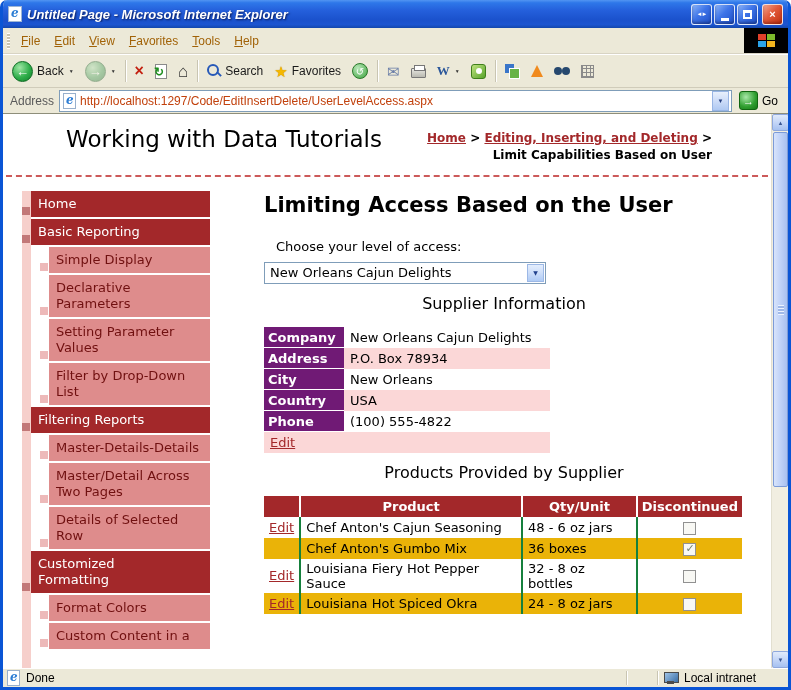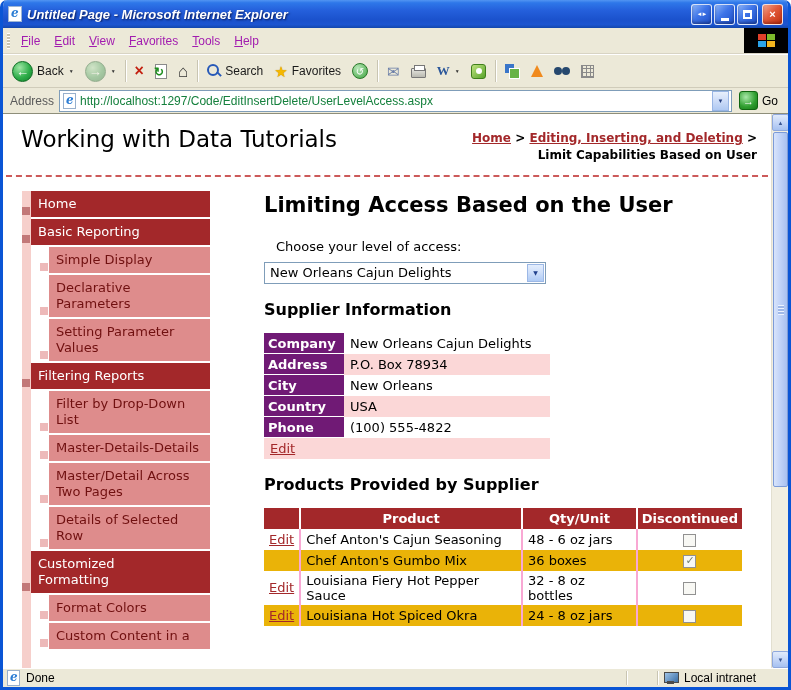--- a/index.html
+++ b/index.html
@@ -25,21 +25,21 @@
   .tbtn { width: 21px; height: 21px; border-radius: 3px; border: 1px solid rgba(255,255,255,.8); display: flex; align-items: center; justify-content: center; color: #fff; font-weight: bold; cursor: pointer; }
   .tbtn.blue { background: linear-gradient(135deg,#8CB4F8 0%,#3E74E8 45%,#1E50C8 100%); box-shadow: inset 0 -2px 3px rgba(0,0,30,.35); }
   .tbtn.red  { background: linear-gradient(135deg,#F2A58F 0%,#E25939 45%,#C03010 100%); box-shadow: inset 0 -2px 3px rgba(60,0,0,.35); margin-left: 2px; font-size: 11px; }
   .arrows-glyph { font-size: 6px; letter-spacing: -1px; }
   .min-glyph { width: 8px; height: 3px; background: #fff; margin-top: 10px; }
   .max-glyph { width: 9px; height: 9px; border: 2px solid #fff; border-top-width: 3px; }
 
   
   .menubar { flex: 0 0 25px; display: flex; align-items: center; background: #ECE9D8; border-bottom: 1px solid #D8D4C4; padding-left: 2px; position: relative; }
   .grip { width: 3px; height: 16px; margin: 0 4px 0 2px; background: repeating-linear-gradient(180deg,#fff 0 1px,#C8C4B0 1px 3px); }
-  .menu-item { display: inline-block; padding: 4px 7px; font-size: 12px; color: #a21caf; cursor: pointer; }
+  .menu-item { display: inline-block; padding: 4px 7px; font-size: 12px; color: #a16207; cursor: pointer; }
   .menu-item::first-letter { text-decoration: underline; }
   .windows-logo { margin-left: auto; width: 44px; height: 25px; background: #000; display: flex; align-items: center; justify-content: center; }
   .flag { width: 17px; height: 13px; display: grid; grid-template-columns: 8px 8px; grid-template-rows: 6px 6px; gap: 1px; }
   .flag i:nth-child(1){ background:#E0402A; } .flag i:nth-child(2){ background:#7EBB2C; }
   .flag i:nth-child(3){ background:#2AA3E8; } .flag i:nth-child(4){ background:#F3B51E; }
 
   
   .toolbar { flex: 0 0 34px; display: flex; align-items: center; background: #ECE9D8; border-top: 1px solid #FFF; border-bottom: 1px solid #D0CCBA; padding: 0 4px; gap: 1px; }
   .tb-item { display: flex; align-items: center; gap: 4px; padding: 3px 5px; border-radius: 3px; font-size: 12px; color: #1A1A1A; cursor: pointer; white-space: nowrap; }
   .tb-sep { width: 1px; height: 22px; background: #C9C5B2; box-shadow: 1px 0 0 #FFF; margin: 0 3px; }
@@ -68,21 +68,21 @@
   .binoc { width: 16px; height: 9px; position: relative; }
   .binoc::before, .binoc::after { content: ""; position: absolute; top: 0; width: 8px; height: 8px; border-radius: 50%; background: #26486E; }
   .binoc::before { left: 0; } .binoc::after { right: 0; }
   .gridico { width: 13px; height: 13px; border: 1px solid #8A8A8A;
     background: repeating-linear-gradient(0deg,#8A8A8A 0 1px,transparent 1px 4px), repeating-linear-gradient(90deg,#8A8A8A 0 1px,transparent 1px 4px); }
 
   
   .addressbar { flex: 0 0 26px; display: flex; align-items: center; background: #ECE9D8; border-bottom: 1px solid #8E8E7A; padding: 0 4px; gap: 5px; }
   .addr-label { font-size: 12px; color: #5A5A5A; padding-left: 3px; }
   .addr-box { flex: 1; height: 22px; background: #fff; border: 1px solid #7F9DB9; display: flex; align-items: center; padding: 0 2px 0 3px; gap: 4px; }
-  .addr-box input { flex: 1; border: none; outline: none; font-size: 12px; font-family: "Liberation Sans", sans-serif; color: #15803d; background: transparent; }
+  .addr-box input { flex: 1; border: none; outline: none; font-size: 12px; font-family: "Liberation Sans", sans-serif; color: #c2410c; background: transparent; }
   .mini-page { width: 13px; height: 16px; background: #fff; border: 1px solid #98B0CC; position: relative; flex: 0 0 13px; }
   .mini-page::after { content: "e"; position: absolute; left: 2px; top: -1px; font: bold italic 12px "DejaVu Serif", serif; color: #2C7DD4; }
   .dd-btn { width: 17px; height: 20px; background: linear-gradient(180deg,#E8F0FC,#CCDCF8 50%,#AFC9F2); border: 1px solid #98B5E4; display: flex; align-items: center; justify-content: center; font-size: 6px; color: #27407F; cursor: pointer; }
   .go-btn { display: flex; align-items: center; gap: 4px; padding: 0 6px 0 2px; font-size: 12px; cursor: pointer; }
   .go-icon { width: 19px; height: 19px; border-radius: 3px; background: radial-gradient(circle at 35% 30%,#A8E8A8,#2F9E2F 60%,#187818); border: 1px solid #116611; color: #fff; display: flex; align-items: center; justify-content: center; font-size: 11px; font-weight: bold; }
 
   
   .viewport { flex: 1; display: flex; background: #fff; min-height: 0; }
   .pagearea { flex: 1; overflow: hidden; font-family: "DejaVu Sans", sans-serif; color: #000; }
 
@@ -96,21 +96,21 @@
   .statusbar { flex: 0 0 19px; display: flex; align-items: center; background: #ECE9D8; border-top: 1px solid #FFF; font-size: 12px; padding: 0 4px; gap: 4px; }
   .status-left { display: flex; align-items: center; gap: 6px; flex: 1; }
   .sb-sep { width: 1px; height: 14px; background: #C9C5B2; box-shadow: 1px 0 0 #fff; }
   .lock-pane { width: 22px; height: 14px; }
   .zone-pane { display: flex; align-items: center; gap: 6px; width: 122px; padding-left: 2px; }
   .pc-ico { width: 14px; height: 13px; position: relative; }
   .pc-ico::before { content: ""; position: absolute; left: 0; top: 0; width: 13px; height: 9px; border: 1px solid #4A4A4A; background: linear-gradient(135deg,#9FC4E8,#3A6EA5); }
   .pc-ico::after { content: ""; position: absolute; left: 3px; top: 9px; width: 7px; height: 3px; background: #4A4A4A; }
 
   
-  .site-header { display: flex; justify-content: space-between; padding: 12px 14px 10px 18px; }
+  .site-header { display: flex; justify-content: center; padding: 12px 14px 10px 18px; }
   .site-title { font-size: 23px; color: #000; }
   .breadcrumb { flex: 0 0 330px; text-align: right; font-size: 12px; font-weight: bold; line-height: 1.45; padding-top: 4px; }
   .bc-link { color: #A3282A; text-decoration: underline; cursor: pointer; }
   .bc-sep { color: #000; }
   .bc-current { color: #000000; }
   .rule { border-top: 2px dashed #CC5A5A; margin: 0 3px; }
 
   .content { display: flex; padding: 14px 0 0 19px; }
   .sidebar { flex: 0 0 188px; position: relative; height: 500px; font-size: 13px; }
   .side-strip { position: absolute; left: 0; top: 0; bottom: 0; width: 9px; background: #F6CFCB; }
@@ -119,33 +119,33 @@
   .side-item.sub { margin-left: 27px; background: #DE8C8C; color: #701010; }
   .side-item::before { content: ""; position: absolute; width: 8px; height: 8px; left: -9px; bottom: 2px; }
   .side-item.top::before { background: #C27878; }
   .side-item.sub::before { background: #EDB9B9; }
 
   .main { margin-left: 54px; width: 480px; font-size: 13px; }
   .main-title { font-size: 21px; font-weight: bold; margin: 2px 0 22px; }
   .access-label { margin: 0 12px 8px; }
   .dropdown { width: 282px; height: 22px; border: 1px solid #7F9DB9; background: #fff; position: relative; font-size: 13px; line-height: 20px; padding: 0 20px 0 5px; cursor: pointer; white-space: nowrap; }
   .dd-arrow { position: absolute; top: 1px; right: 1px; bottom: 1px; width: 17px; background: linear-gradient(180deg,#E4EEFD 0%,#D0E0FA 45%,#AFCBF5 100%); border: 1px solid #9CB8E6; display: flex; align-items: center; justify-content: center; font-size: 6px; color: #20408C; }
-  .section-heading { font-size: 16px; font-weight: bold; margin: 16px 0 14px; }
+  .section-heading { font-size: 16px; font-weight: normal; margin: 10px 0 14px; text-align: center; }
 
   table { border-collapse: collapse; font-size: 13px; }
   .supplier td { height: 21px; padding: 1px 6px; vertical-align: middle; }
   .supplier .lbl { background: #701a75; color: #fff; font-weight: bold; width: 80px; border-bottom: 1px solid #fff; padding: 1px 4px; }
   .supplier .val { width: 206px; background: #fff; }
   .supplier tr.alt .val { background: #FBD7D7; }
   .supplier .editrow { background: #FBD7D7; padding: 2px 6px; }
 
   .products { width: 478px; }
   .products th { background: #A3282A; color: #fff; font-weight: bold; height: 21px; padding: 2px 4px; border-left: 2px solid #fff; text-align: center; }
   .products th:first-child { border-left: none; }
-  .products td { padding: 2px 5px; border-left: 2px solid #f9a8d4; vertical-align: middle; height: 21px; background: #fff; }
+  .products td { padding: 2px 5px; border-left: 2px solid #15803d; vertical-align: middle; height: 21px; background: #fff; }
   .products td:first-child { border-left: none; }
   .products tr.alt td { background: #eab308; }
   .products td.disc { text-align: center; }
   .col-edit { width: 33px; } .col-product { width: 226px; } .col-qty { width: 116px; } .col-disc { width: 103px; }
 
   .link { color: #A3282A; text-decoration: underline; cursor: pointer; }
 
   .cbx { display: inline-block; width: 13px; height: 13px; border: 1px solid #919191; background: #F8F8F4; position: relative; vertical-align: middle; }
   .cbx.checked::after { content: "\2713"; position: absolute; left: 1px; top: -2px; font-size: 11px; font-weight: bold; color: #6F7F6F; }
 </style>
@@ -284,22 +284,22 @@
 
       <div class="content">
 
         <div class="sidebar">
           <div class="side-strip"></div>
           <div class="side-item top">Home</div>
           <div class="side-item top">Basic Reporting</div>
           <div class="side-item sub">Simple Display</div>
           <div class="side-item sub">Declarative Parameters</div>
           <div class="side-item sub">Setting Parameter Values</div>
+          <div class="side-item sub">Filter by Drop-Down List</div>
           <div class="side-item top">Filtering Reports</div>
-          <div class="side-item sub">Filter by Drop-Down List</div>
           <div class="side-item sub">Master-Details-Details</div>
           <div class="side-item sub">Master/Detail Across Two Pages</div>
           <div class="side-item sub">Details of Selected Row</div>
           <div class="side-item top">Customized Formatting</div>
           <div class="side-item sub">Format Colors</div>
           <div class="side-item sub">Custom Content in a</div>
         </div>
 
         <div class="main">
           <div class="main-title">Limiting Access Based on the User</div>

